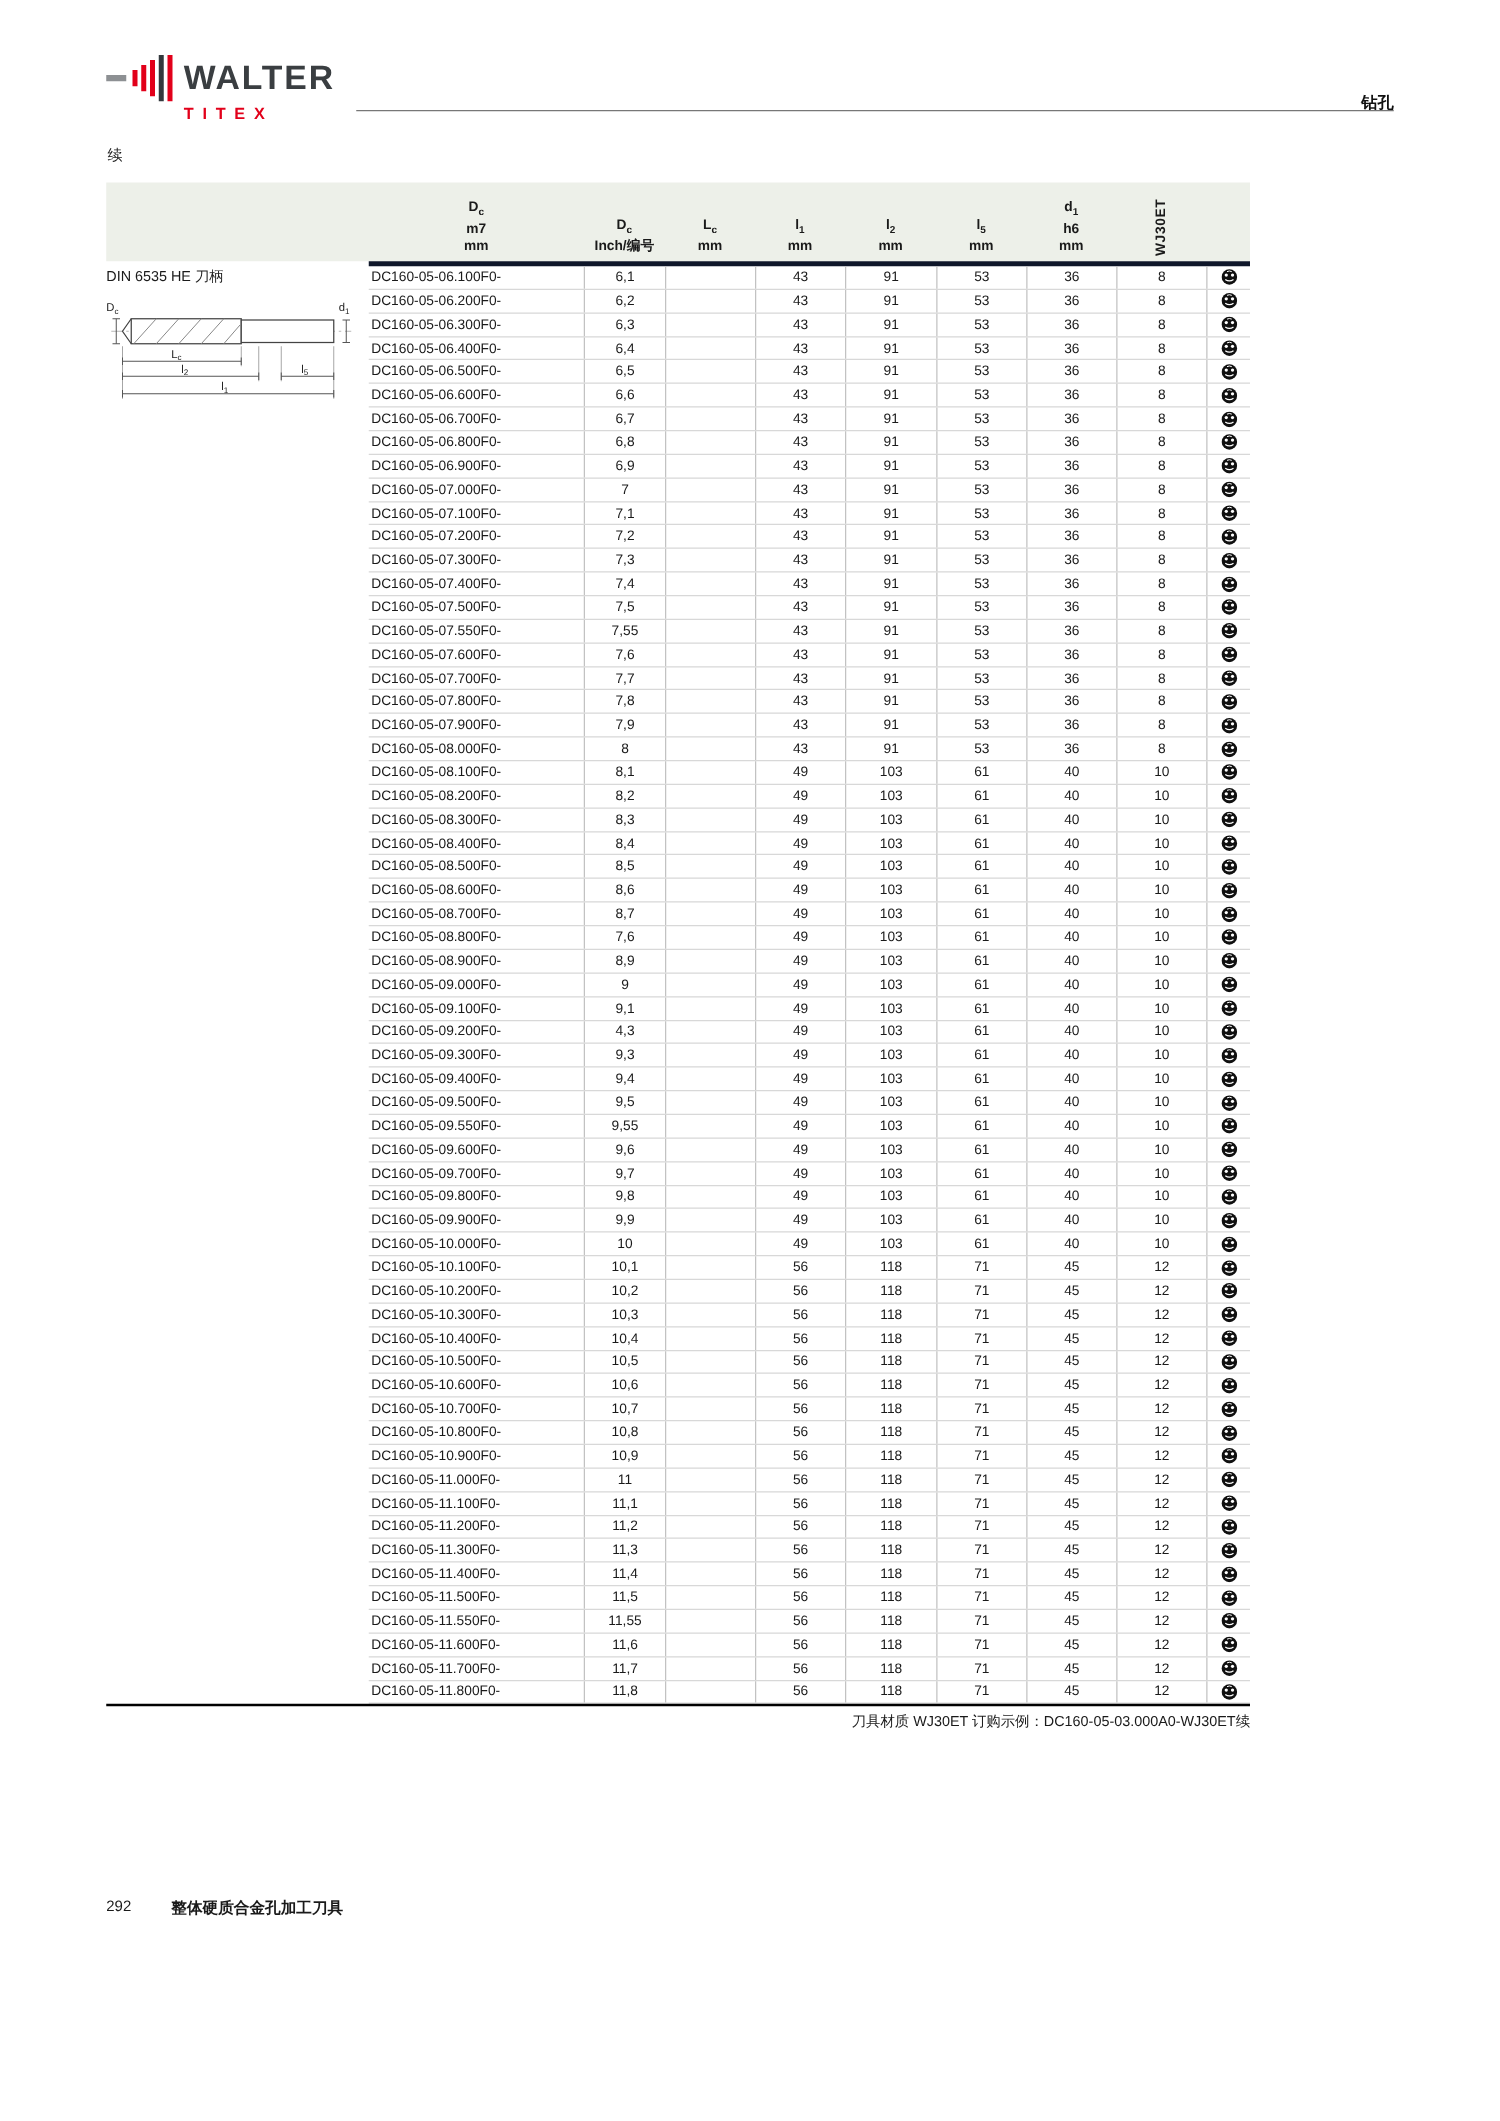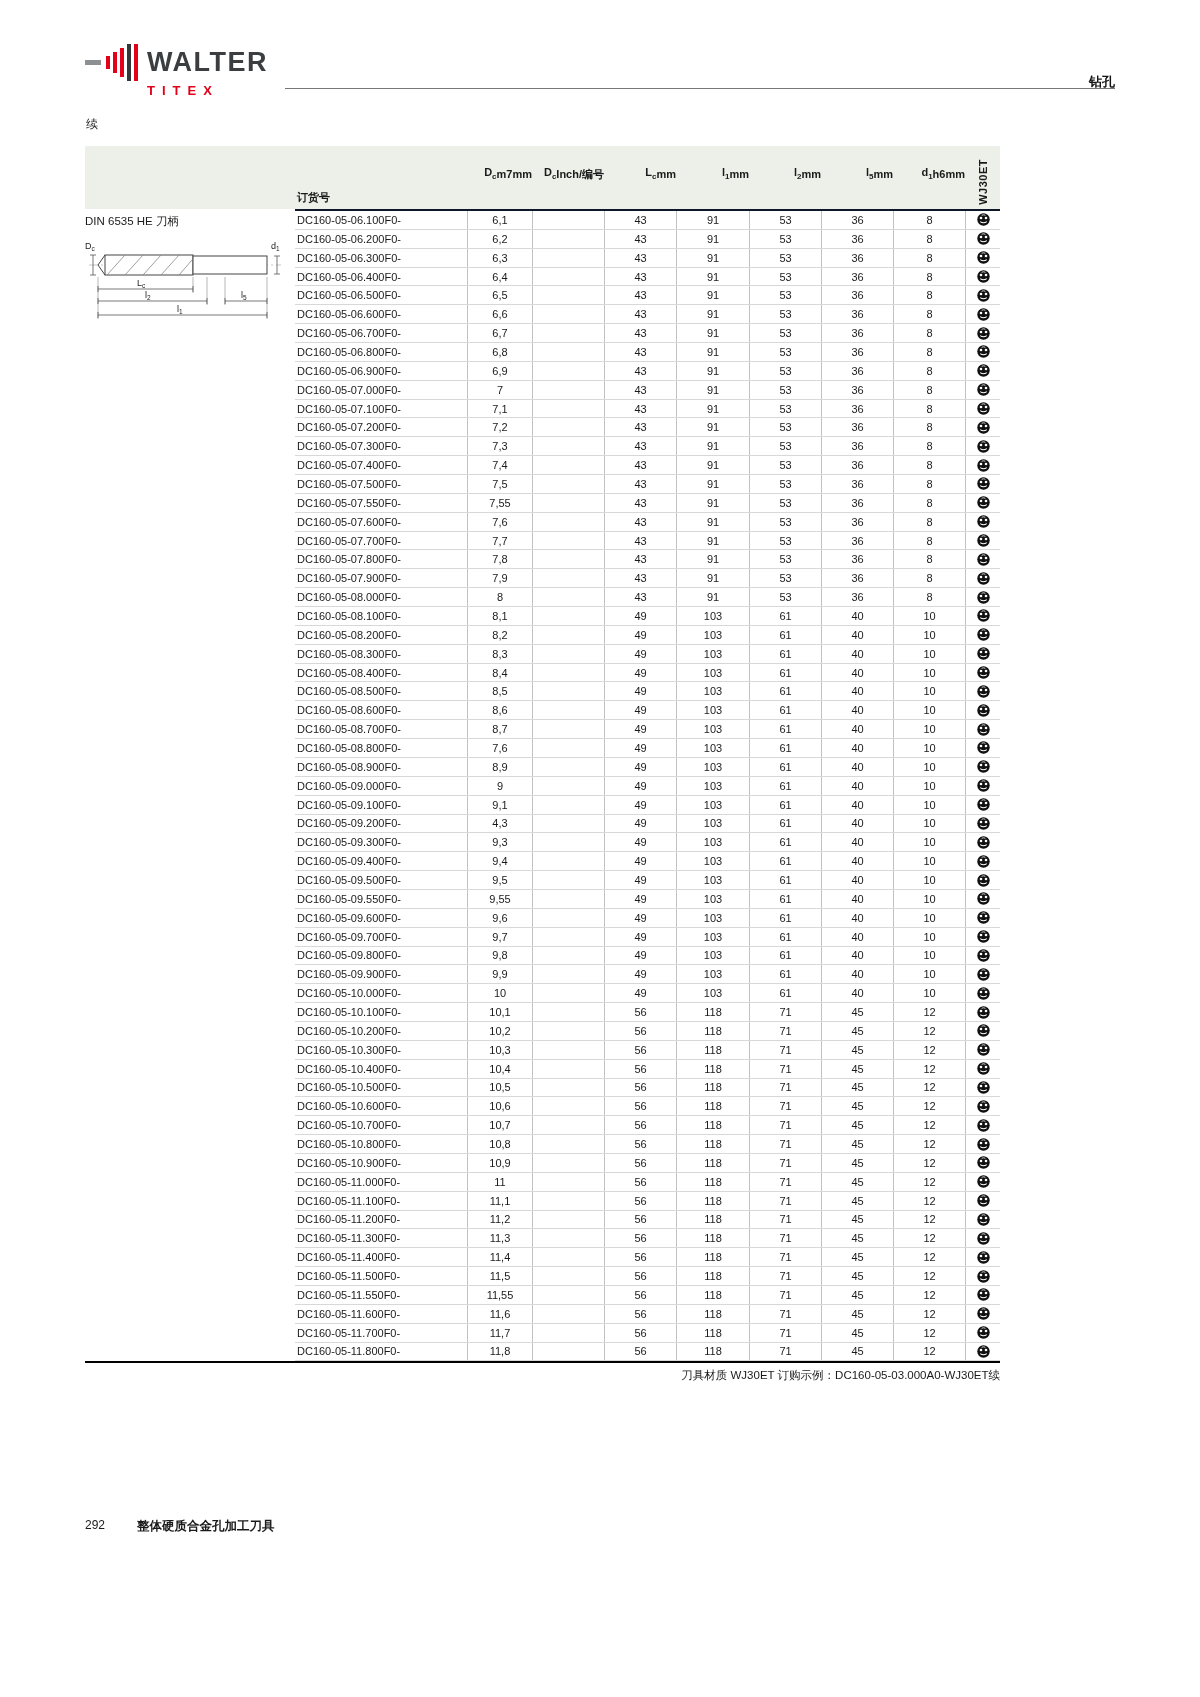--- a/index.html
+++ b/index.html
@@ -18,29 +18,29 @@
   .titex  { font-size:13px; font-weight:bold; color:#e2001a; letter-spacing:7px; margin-left:62px; margin-top:1px; }
   .section-title { position:absolute; top:73px; right:85px; font-size:13px; font-weight:bold; color:#111; }
   .header-rule { position:absolute; top:88px; left:285px; right:85px; border-top:1px solid #777; }
   .continued-top { position:absolute; top:116px; left:86px; font-size:12px; }
 
   
   .table-wrap { position:absolute; left:85px; top:146px; width:915px; }
   .thead-band { height:63px; background:#edf0e9; }
   .thead-grid, .trow { display:grid; grid-template-columns:172px 65px 72px 72px 73px 72px 72px 72px 35px; }
   .thead-grid { margin-left:210px; width:705px; height:63px; }
-  .hcol { display:flex; flex-direction:row; justify-content:flex-end; align-items:center;
+  .hcol { display:flex; flex-direction:column; justify-content:flex-end; align-items:center;
           padding-bottom:5px; font-size:11px; font-weight:bold; line-height:13.5px; text-align:center; }
   .hcol sub { font-size:8px; }
   .h-order { display:flex; flex-direction:column; justify-content:flex-end; align-items:flex-start;
              padding:0 0 5px 2px; font-size:11px; font-weight:bold; line-height:13.5px; }
   .h-grade { display:flex; justify-content:center; align-items:flex-end; padding-bottom:4px; }
   .vert { writing-mode:vertical-rl; transform:rotate(180deg); font-weight:bold; font-size:11px; letter-spacing:0.5px; }
 
-  .tbody { margin-left:210px; width:705px; border-top:2px solid #0f172a; }
+  .tbody { margin-left:210px; width:705px; border-top:4px solid #0f172a; }
   .trow { height:18.87px; border-bottom:1px solid #d8d8d8; font-size:11px; }
   .trow > div { display:flex; align-items:center; justify-content:center; overflow:hidden; }
   .c-order { justify-content:flex-start !important; padding-left:2px; }
   .vline { border-left:1px solid #c2c2c2; }
   .coolant { display:block; }
 
   .bottom-rule { width:915px; border-top:2px solid #000; }
   .footnote { display:flex; justify-content:flex-end; margin-top:5px; font-size:11.5px; }
 
   
@@ -70,23 +70,20 @@
     </div>
     <div class="titex">TITEX</div>
   </div>
   <div class="section-title">钻孔</div>
   <div class="header-rule"></div>
   <div class="continued-top">续</div>
 
   <section class="table-wrap" style="position:absolute;">
     <div class="thead-band">
       <div class="thead-grid">
-        <div class="h-order">
-          <div>订货号</div>
-        </div>
         <div class="hcol">
           <div><span>D</span><sub>c</sub></div>
           <div>m7</div>
           <div>mm</div>
         </div>
         <div class="hcol">
           <div><span>D</span><sub>c</sub></div>
           <div>Inch/编号</div>
         </div>
         <div class="hcol">

